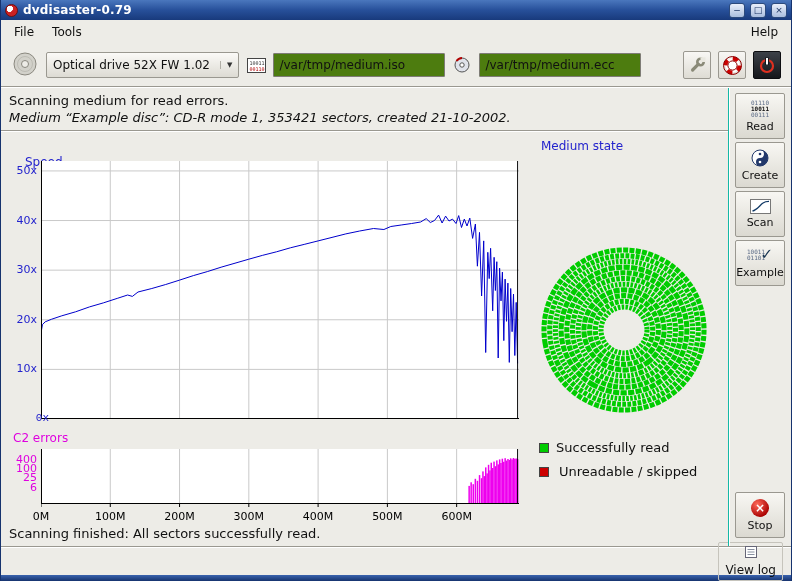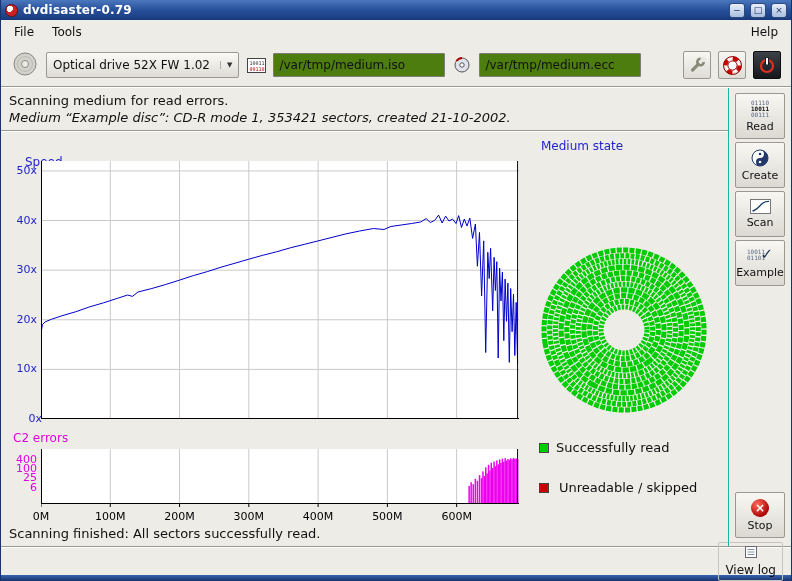--- a/index.html
+++ b/index.html
@@ -53,21 +53,21 @@
   .c2-title { left:12px; top:343px; color:#df00df; }
   #speed-plot { position:absolute; left:40px; top:73px; }
   #c2-plot { position:absolute; left:40px; top:361px; }
   #disc-svg { position:absolute; left:533px; top:152px; }
   #tick-layer { position:absolute; inset:0; pointer-events:none; }
   .tick { position:absolute; font-size:11px; width:28px; }
   .tick.blue { color:#2323cd; text-align:right; }
   .tick.mag { color:#df00df; text-align:right; }
   .tick.xlab { color:#000; width:40px; text-align:center; }
   .legend-item { position:absolute; left:538px; display:flex; align-items:center; gap:7px; font-size:13px; color:#111; }
-  .legend-item.l1 { top:352px; } .legend-item.l2 { top:392px;gap:10px; }
+  .legend-item.l1 { top:352px; } .legend-item.l2 { top:376px;gap:10px; }
   .legend-swatch { width:10px; height:10px; border:1px solid #444; flex:none; }
   .finish-msg { position:absolute; left:8px; top:438px; font-size:13px; color:#111; }
 
   
   .sidebar { width:63px; position:relative; border-left:1px solid #14b8a6; box-shadow:inset 1px 0 0 #ffffff; }
   .side-btn { display:flex; flex-direction:column; align-items:center; justify-content:center; gap:2px;
               width:50px; height:46px; margin:3px auto 2px auto; border:1px solid #9a9890; border-radius:2px;
               background:linear-gradient(#f8f7f3,#dbd9d1); font-size:11px; color:#111;
               font-family:"DejaVu Sans","Liberation Sans",sans-serif; padding:0; }
   .side-btn.top { margin-top:5px; }
@@ -265,21 +265,21 @@
         <span>Unreadable / skipped</span>
       </div>
 
       <div class="finish-msg">Scanning finished: All sectors successfully read.</div>
       <div id="tick-layer">
           <div class="tick blue" style="left: 8px; top: 75.9231px;">50x</div>
           <div class="tick blue" style="left: 8px; top: 125.538px;">40x</div>
           <div class="tick blue" style="left: 8px; top: 175.154px;">30x</div>
           <div class="tick blue" style="left: 8px; top: 224.769px;">20x</div>
           <div class="tick blue" style="left: 8px; top: 274.385px;">10x</div>
-          <div class="tick blue" style="left: 13px; top: 324px;">0x</div>
+          <div class="tick blue" style="left: 20px; top: 324px; font-family: Liberation Mono, monospace;">0x</div>
           <div class="tick mag" style="left: 8px; top: 364.668px;">400</div>
           <div class="tick mag" style="left: 8px; top: 374px;">100</div>
           <div class="tick mag" style="left: 8px; top: 383.332px;">25</div>
           <div class="tick mag" style="left: 8px; top: 392.939px;">6</div>
           <div class="tick xlab" style="left: 20px; top: 422px;">0M</div>
           <div class="tick xlab" style="left: 89.2754px; top: 422px;">100M</div>
           <div class="tick xlab" style="left: 158.551px; top: 422px;">200M</div>
           <div class="tick xlab" style="left: 227.826px; top: 422px;">300M</div>
           <div class="tick xlab" style="left: 297.101px; top: 422px;">400M</div>
           <div class="tick xlab" style="left: 366.377px; top: 422px;">500M</div>

